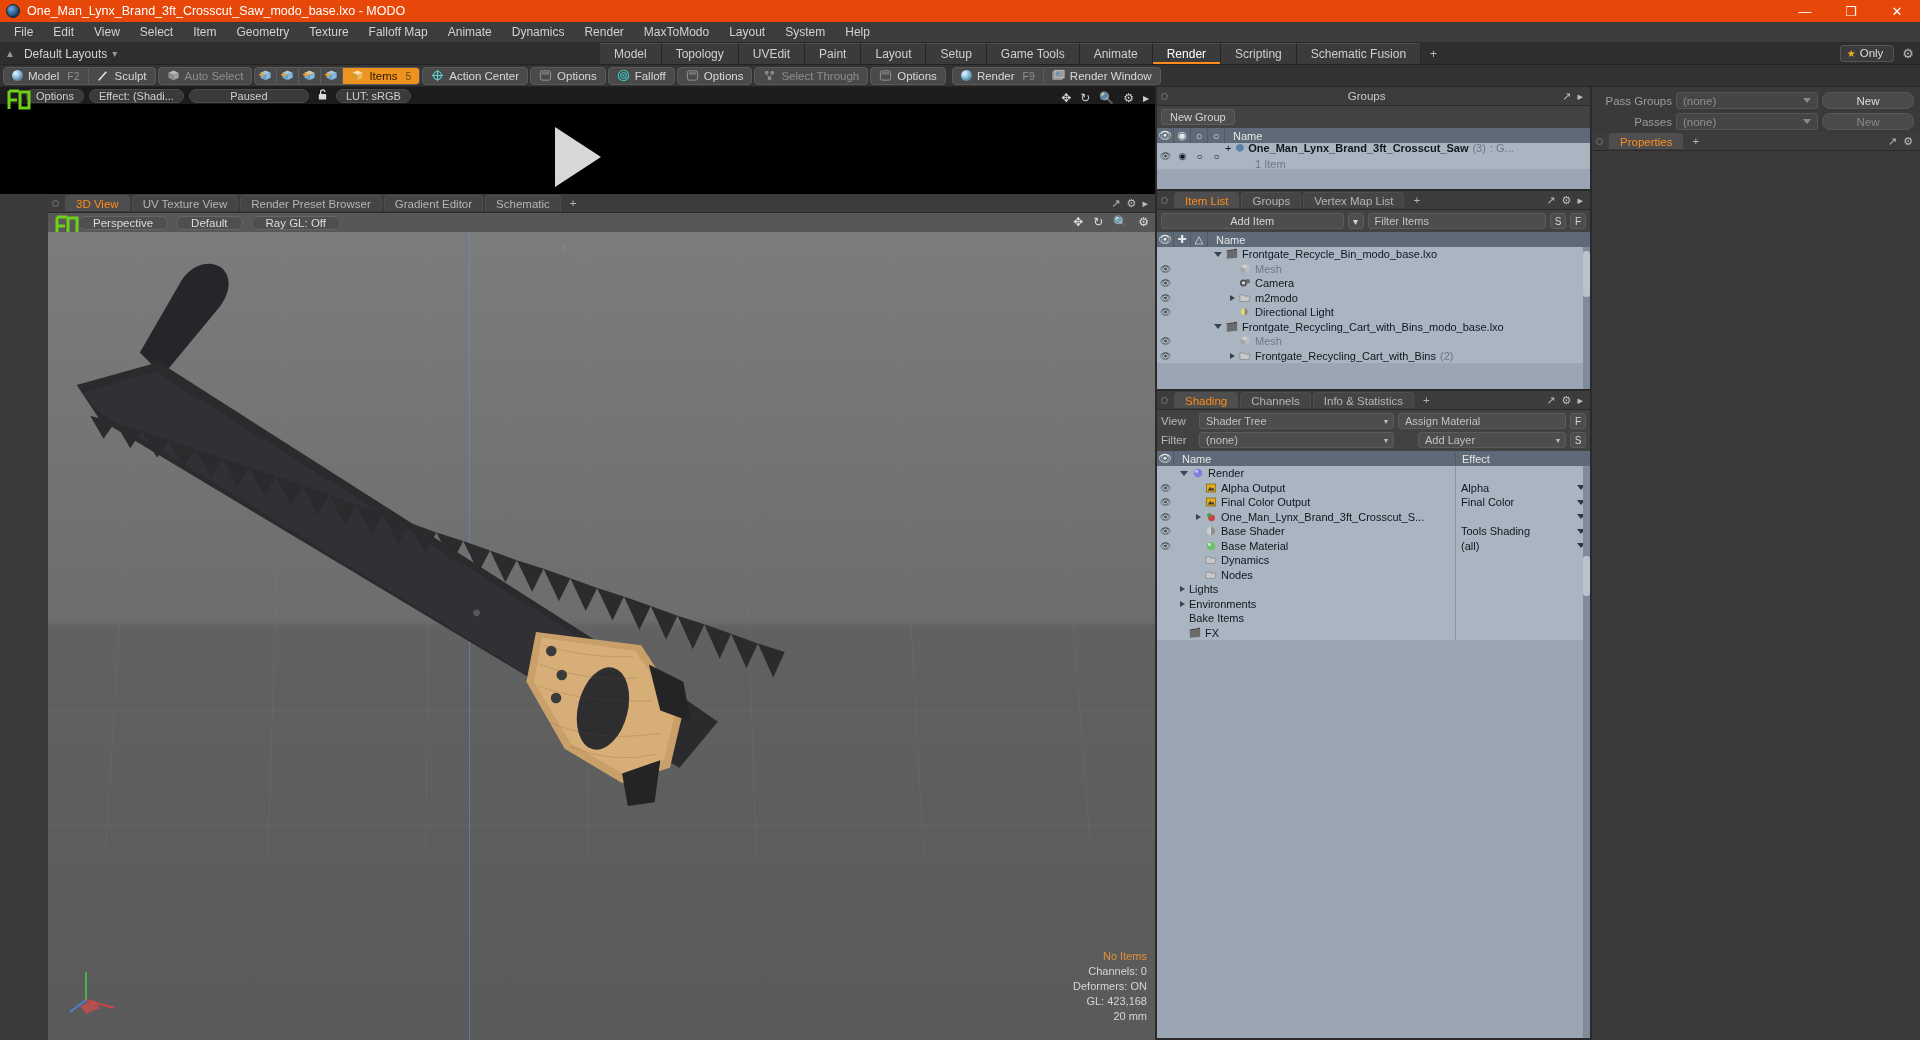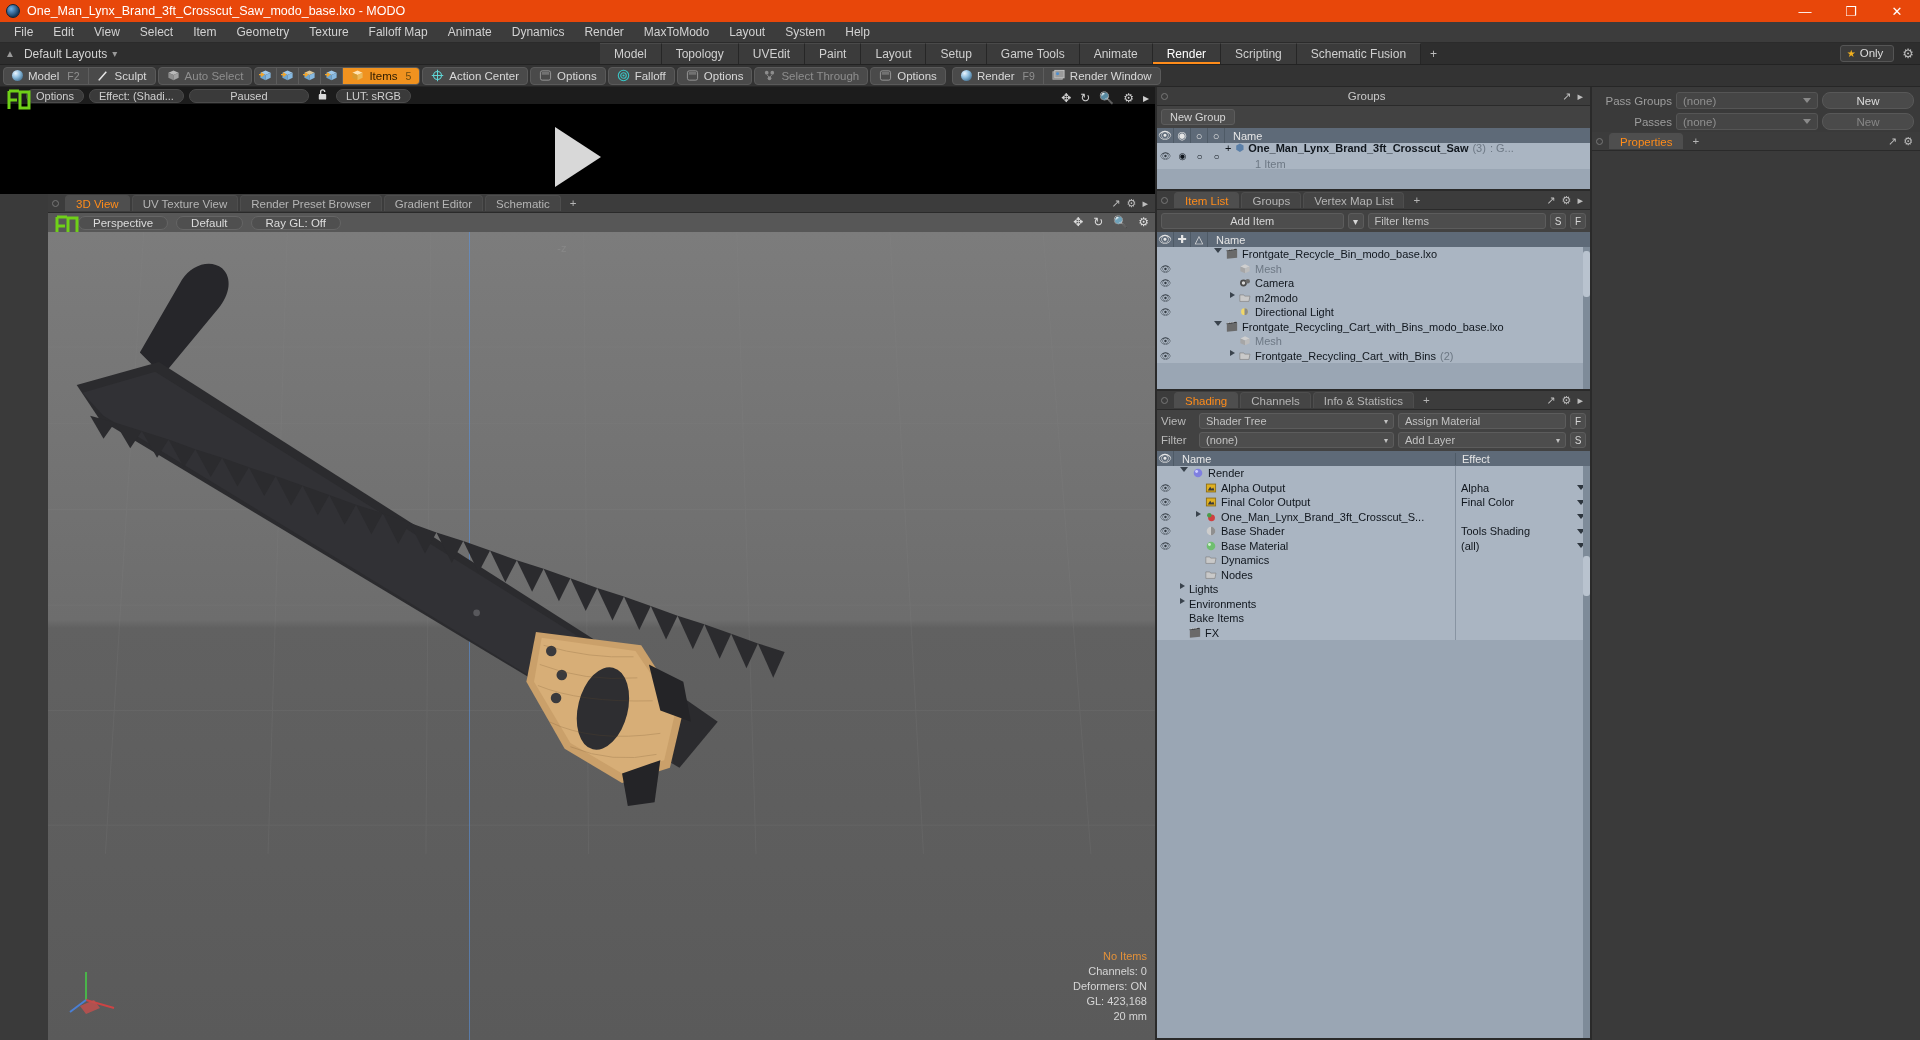--- a/index.html
+++ b/index.html
@@ -141,21 +141,21 @@
     justify-content:center; border-right:1px solid #4e5a66; }
   .lh-name { padding-left:8px; flex:1; }
   .lh-eff { width:135px; padding-left:6px; border-left:1px solid #4e5a66; }
   .listbody { background:#9aa6b4; flex:1; overflow:hidden; position:relative; }
   .lrow { height:14.5px; display:flex; align-items:center; font-size:11px;
     color:#10161d; }
   .lrow .eyecol { width:17px; display:flex; align-items:center; justify-content:center; }
   .lrow .c2 { width:17px; }
   .lrow .c3 { width:17px; }
   .lrow .c4 { width:17px; }
-  .lrow .nm { flex:1; display:flex; gap:4px;
+  .lrow .nm { flex:1; display:flex; align-items:center; gap:4px;
     white-space:nowrap; overflow:hidden; }
   .lrow .effcol { width:135px; border-left:1px solid #8894a2; height:14.5px;
     display:flex; align-items:center; padding-left:5px; position:relative; }
   .lrow.sel { background:#aab5c2; }
   .muted { color:#6d7884; }
   .dimnum { color:#6d7884; }
   .tri { width:0; height:0; border-left:5px solid #3a434d;
     border-top:3.5px solid transparent; border-bottom:3.5px solid transparent; }
   .tri.down { border-left:4px solid transparent; border-right:4px solid transparent;
     border-top:5px solid #3a434d; border-bottom:none; }
@@ -789,21 +789,21 @@
           <span>Assign Material</span>
         </div>
         <div class="sqbtn">F</div>
       </div>
       <div class="subbar" style="padding-top:0;">
         <span style="width:34px; font-size:11.5px; color:#b9b9b9;">Filter</span>
         <div class="field" style="position:relative; flex:0 0 195px;">
           <span>(none)</span>
           <span style="position:absolute; right:5px; font-size:8px;">▾</span>
         </div>
-        <div class="field" style="position:relative;">
+        <div class="field" style="position:relative;margin-left:20px;">
           <span>Add Layer</span>
           <span style="position:absolute; right:5px; font-size:8px;">▾</span>
         </div>
         <div class="sqbtn">S</div>
       </div>
       <div class="listhdr">
         <div class="lh-col">👁</div>
         <div class="lh-name">Name</div>
         <div class="lh-eff">Effect</div>
       </div>

